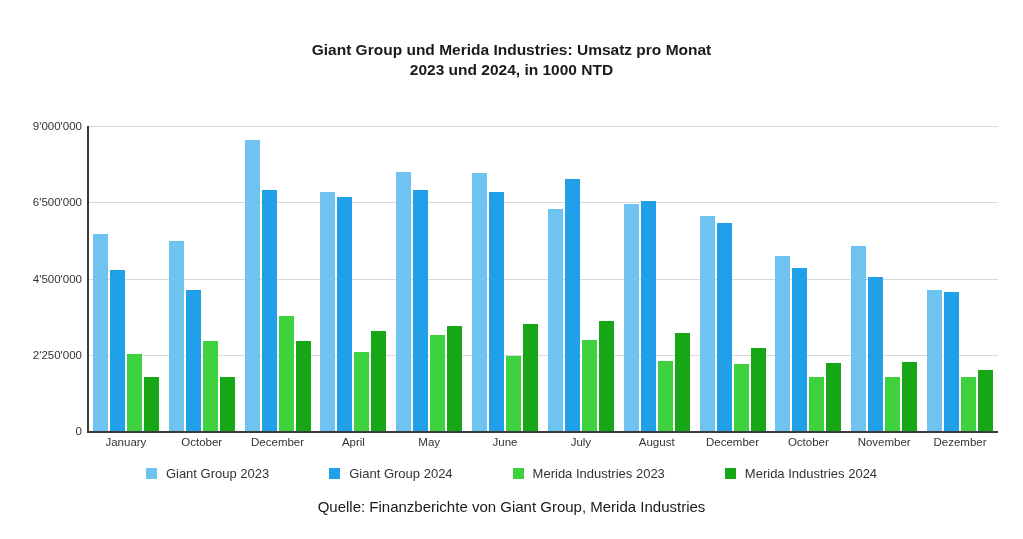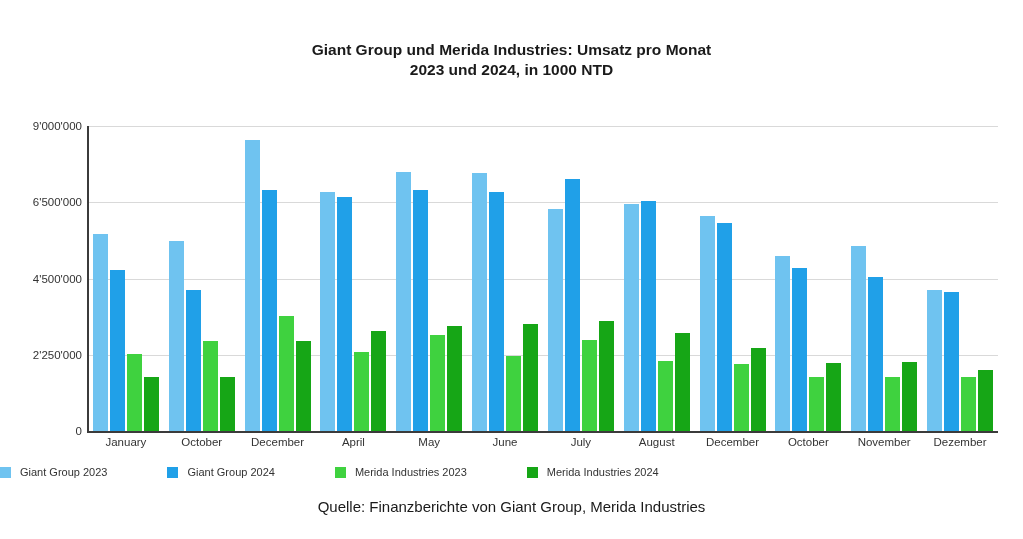--- a/index.html
+++ b/index.html
@@ -126,23 +126,23 @@
     text-align: center;
     font-size: 11.5px;
     color: #333333;
   }
   #legend {
     position: absolute;
     top: 466px;
     left: 0;
     width: 1023px;
     display: flex;
-    justify-content: flex-start;
+    justify-content: center;
     gap: 60px;
-    font-size: 11px;
+    font-size: 13px;
     color: #333333;
   }
   .legend-item {
     display: flex;
     align-items: center;
     gap: 9px;
   }
   .swatch {
     width: 11px;
     height: 11px;

